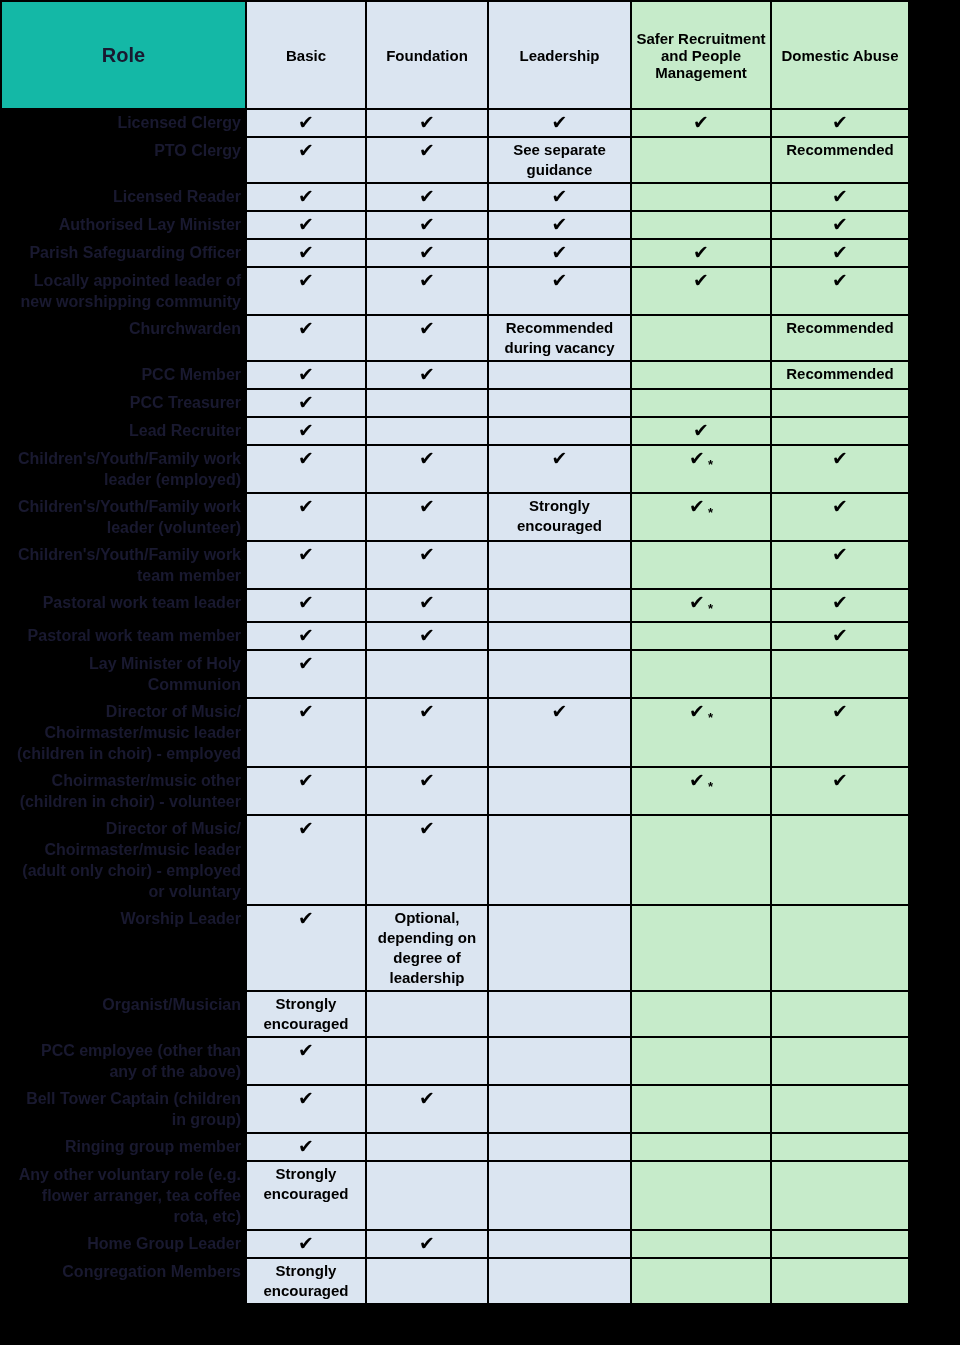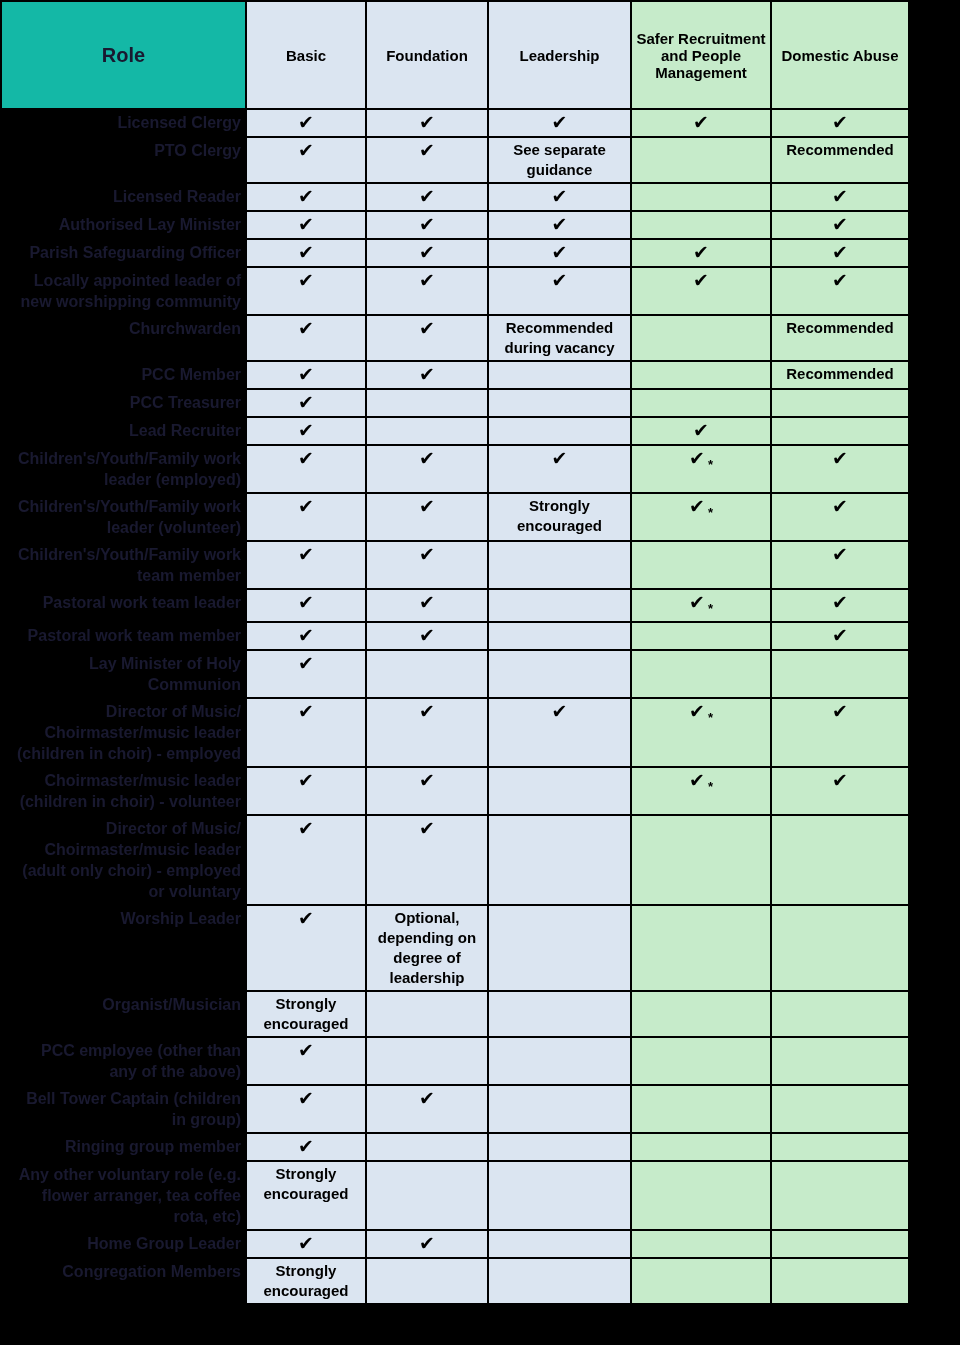--- a/index.html
+++ b/index.html
@@ -218,21 +218,21 @@
       </tr>
       <tr>
         <td class="role-cell">Director of Music/ Choirmaster/music leader (children in choir) - employed</td>
         <td class="value-cell blue"><span class="check">✔</span></td>
         <td class="value-cell blue"><span class="check">✔</span></td>
         <td class="value-cell blue"><span class="check">✔</span></td>
         <td class="value-cell green"><span class="check">✔</span><span class="asterisk">*</span></td>
         <td class="value-cell green"><span class="check">✔</span></td>
       </tr>
       <tr>
-        <td class="role-cell">Choirmaster/music leader (children in choir) - volunteer</td>
+        <td class="role-cell">Choirmaster/music other (children in choir) - volunteer</td>
         <td class="value-cell blue"><span class="check">✔</span></td>
         <td class="value-cell blue"><span class="check">✔</span></td>
         <td class="value-cell blue"></td>
         <td class="value-cell green"><span class="check">✔</span><span class="asterisk">*</span></td>
         <td class="value-cell green"><span class="check">✔</span></td>
       </tr>
       <tr>
         <td class="role-cell">Director of Music/ Choirmaster/music leader (adult only choir) - employed or voluntary</td>
         <td class="value-cell blue"><span class="check">✔</span></td>
         <td class="value-cell blue"><span class="check">✔</span></td>

